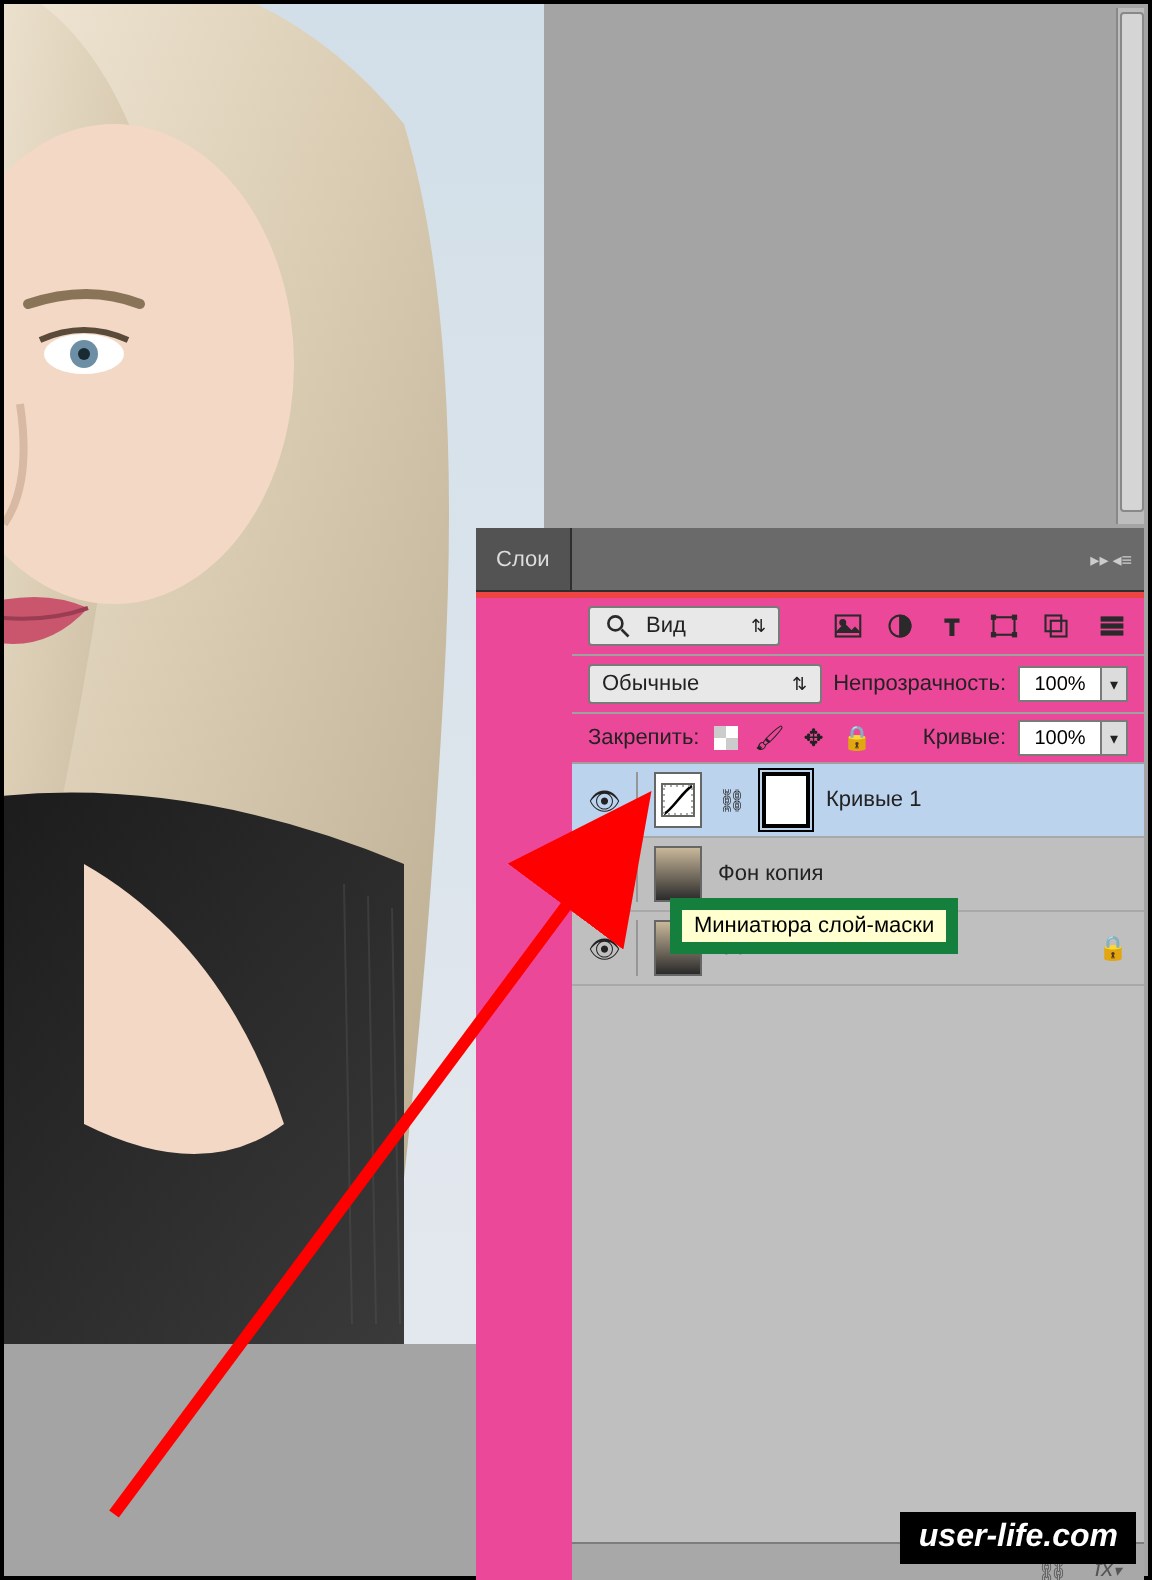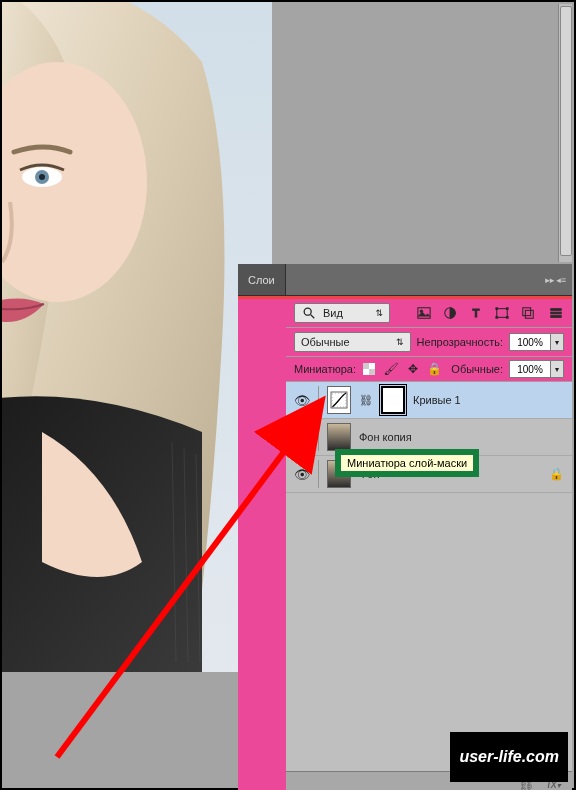--- a/index.html
+++ b/index.html
@@ -44,21 +44,21 @@
   .layer .lockpad{ margin-left:auto; font-size:12px; color:#555;}
 
   .panel-spacer{ height:278px; background:#bfbfbf;}
   .panel-footer{ height:24px; background:#a8a8a8; border-top:1px solid #7c7c7c; display:flex; align-items:center; justify-content:flex-end; gap:12px; padding:0 10px; font-size:13px; color:#555;}
   .panel-footer .ic{ width:16px; text-align:center;}
 
   .tooltip { position:absolute; left:333px; top:447px; background:#ffffcf; border:6px solid #15803d; padding:2px 6px; font-size:11px; color:#000; z-index:50; }
 
   .red-arrow { position:absolute; z-index:40; pointer-events:none;}
 
-  .watermark { position:absolute; right:6px; bottom:6px; background:#000; color:#fff; font-size:16px; font-weight:bold; padding:15px 8px; font-style:italic; border:1px solid #000; }
+  .watermark { position:absolute; right:6px; bottom:6px; background:#000; color:#fff; font-size:16px; font-weight:bold; padding:3px 8px; font-style:italic; border:1px solid #000; }
 
   .vscroll-right { position:absolute; right:2px; top:2px; width:14px; height:258px; background:#bdbdbd; border-left:1px solid #888;}
 </style>
 </head>
 <body>
 
 <div class="frame">
 
   <div class="canvas-area">
     <svg class="photo-placeholder" viewBox="0 0 270 670" preserveAspectRatio="xMidYMid slice">
@@ -184,34 +184,34 @@
           <span class="tri" style="margin-left:auto;">⇅</span>
         </div>
         <span class="label" style="margin-left:auto;">Непрозрачность:</span>
         <div class="spin">
           <input value="100%" style="">
           <div class="btn">▾</div>
         </div>
       </div>
 
       <div class="row tight lock-row">
-        <span class="label">Миниатюра:</span>
+        <span class="label">Закрепить:</span>
         <div class="lockicons">
           <span class="ic">
               <svg width="12" height="12" viewBox="0 0 12 12">
                 <rect width="12" height="12" fill="#fff"></rect>
                 <rect width="6" height="6" fill="#ccc"></rect>
                 <rect x="6" y="6" width="6" height="6" fill="#ccc"></rect>
               </svg>
             </span>
           <span class="ic">🖌</span>
           <span class="ic">✥</span>
           <span class="ic">🔒</span>
         </div>
-        <span class="label" style="margin-left:auto;">Обычные:</span>
+        <span class="label" style="margin-left:auto;">Кривые:</span>
         <div class="spin">
           <input value="100%" style="">
           <div class="btn">▾</div>
         </div>
       </div>
 
       <div class="layers">
 
         <div class="layer selected">
           <div class="eye">👁</div>

